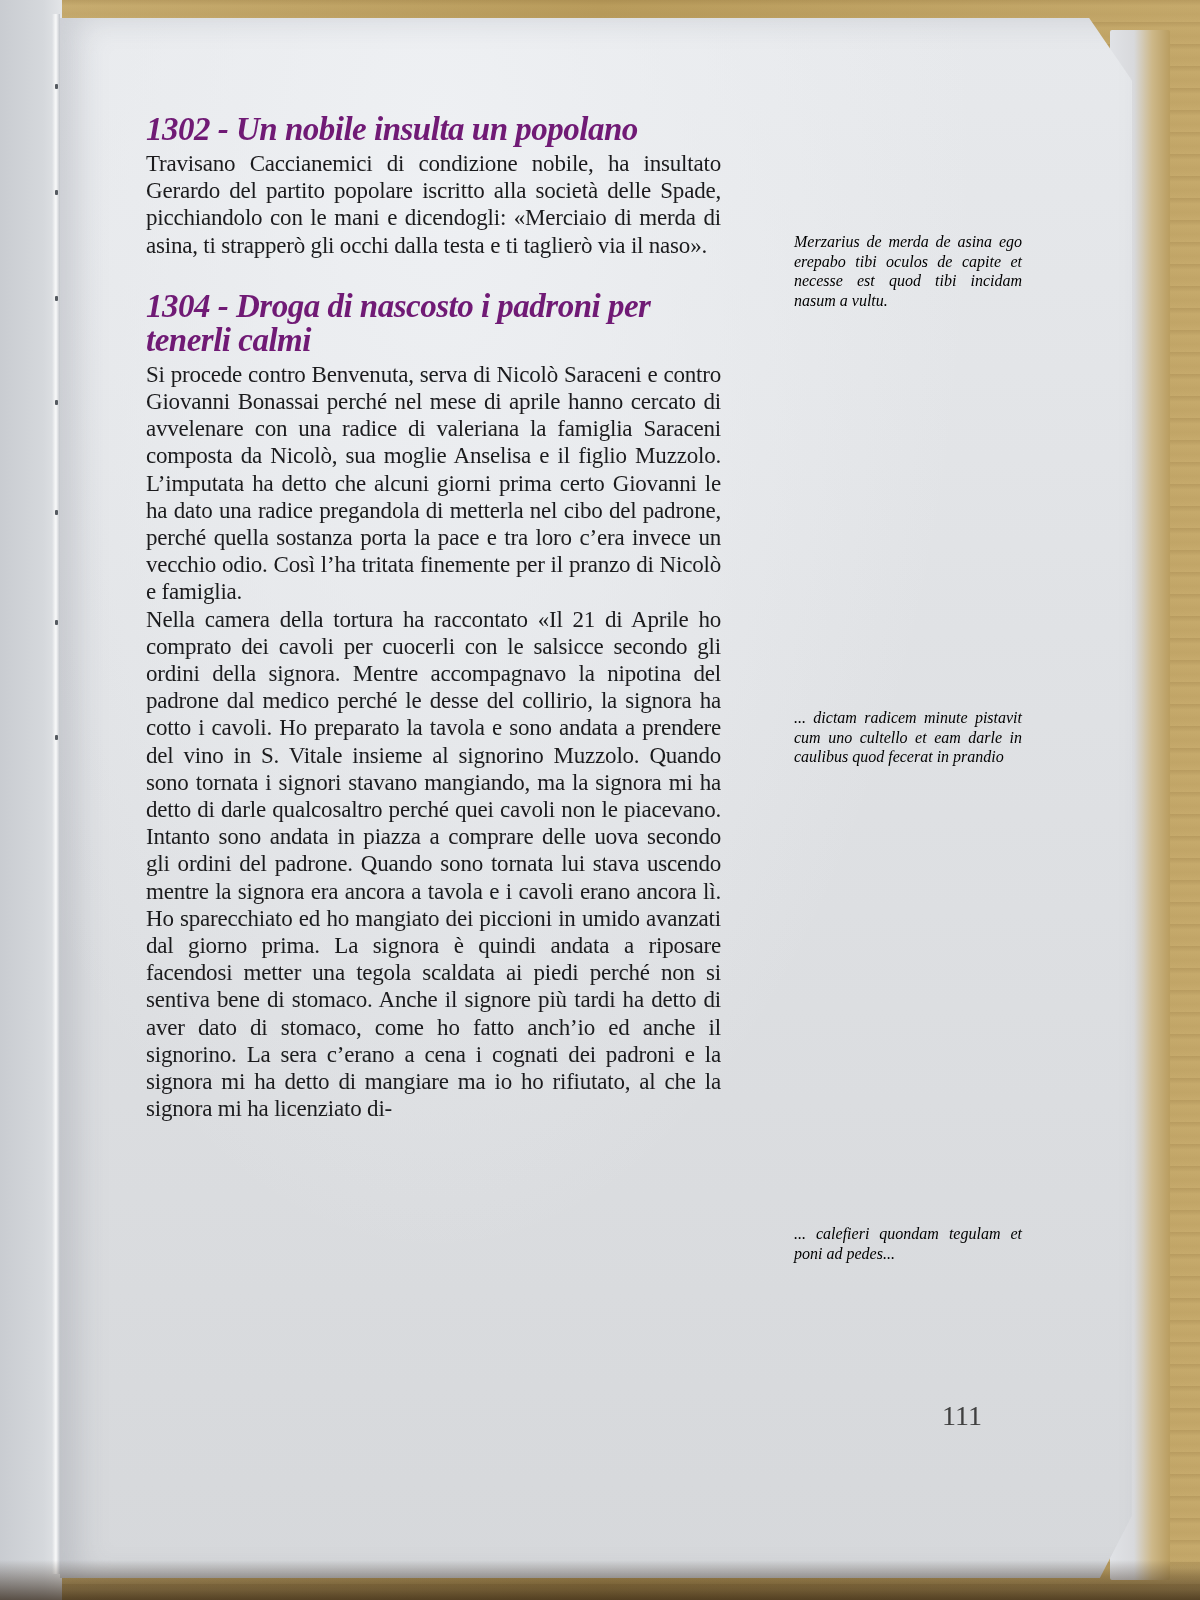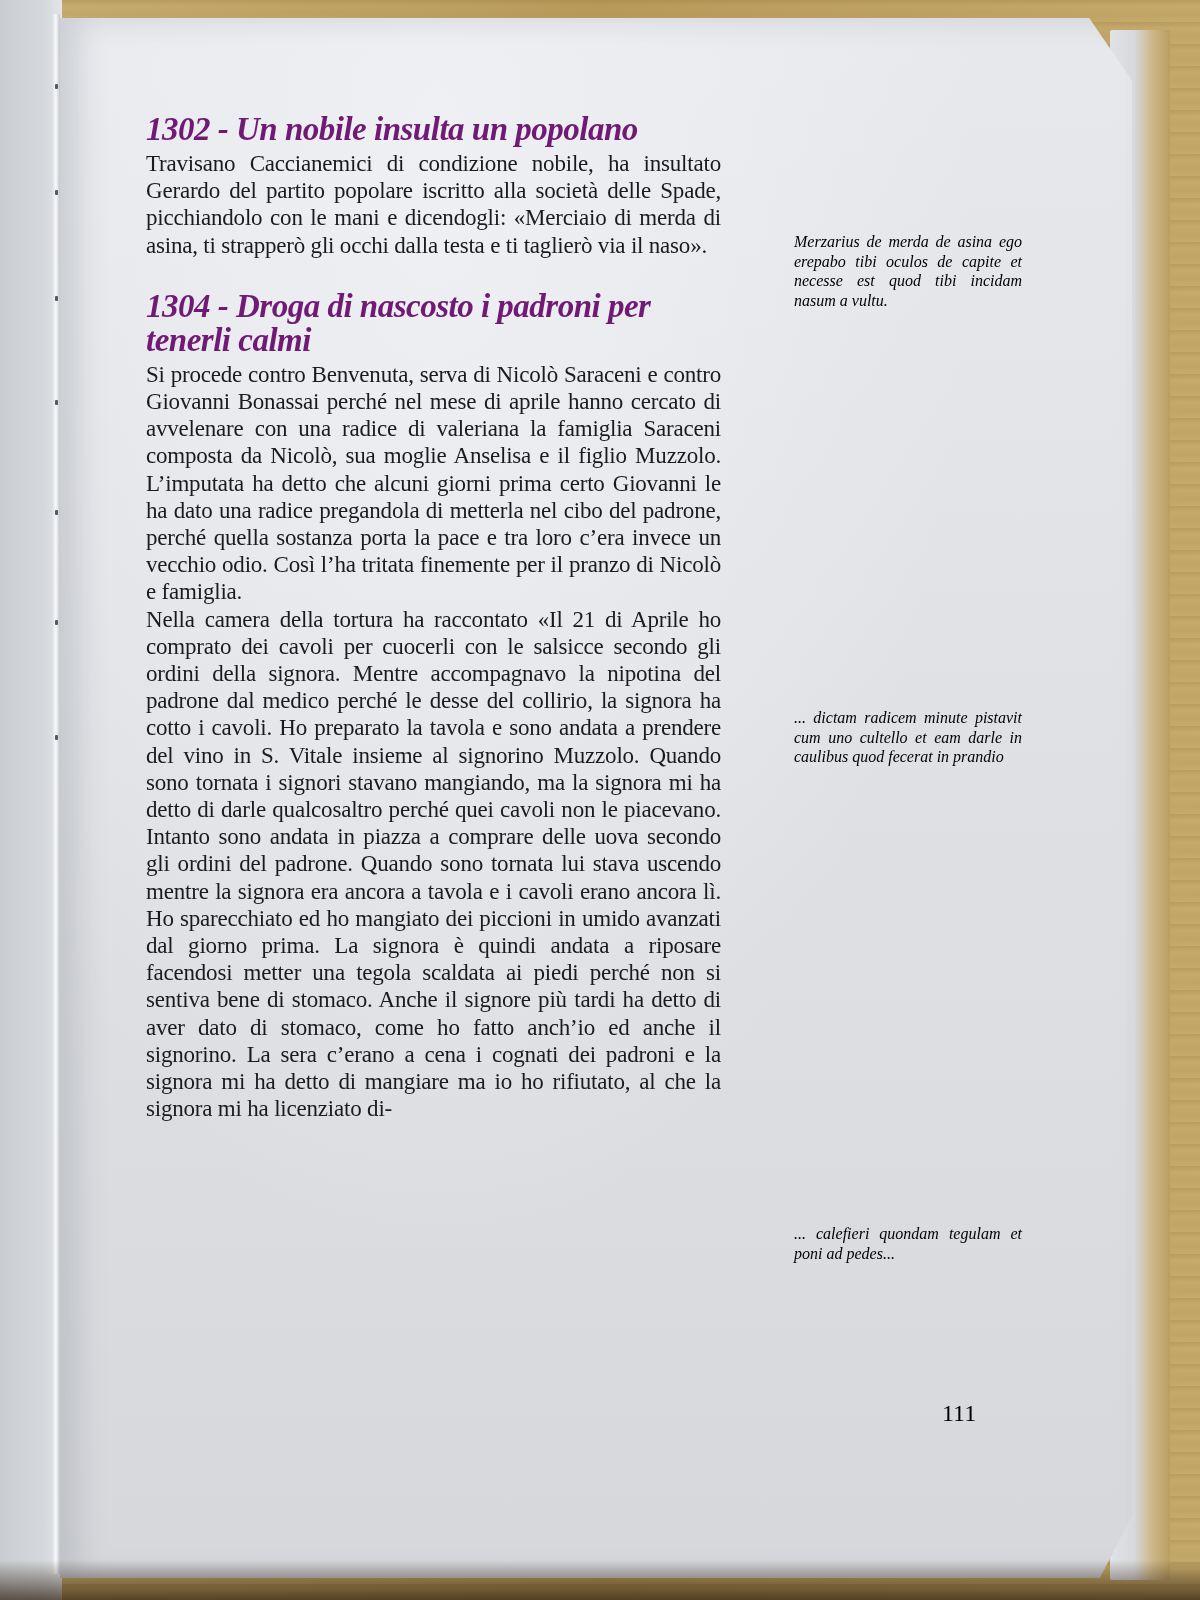--- a/index.html
+++ b/index.html
@@ -119,22 +119,22 @@
       line-height: 19.5px;
       text-align: justify;
       color: #000000;
       margin-left: 24px;
     }
     .page-number {
       position: absolute;
       left: 942px;
       top: 1400px;
       font-family: "Liberation Serif", serif;
-      font-size: 24px;
-      color: #000000;
+      font-size: 28px;
+      color: #404040;
     }
   </style>
 </head>
 <body>
 
 <div class="table-bg"></div>
 <div class="page-stack"></div>
 <div class="left-page"></div>
 
 <div class="page"></div>

